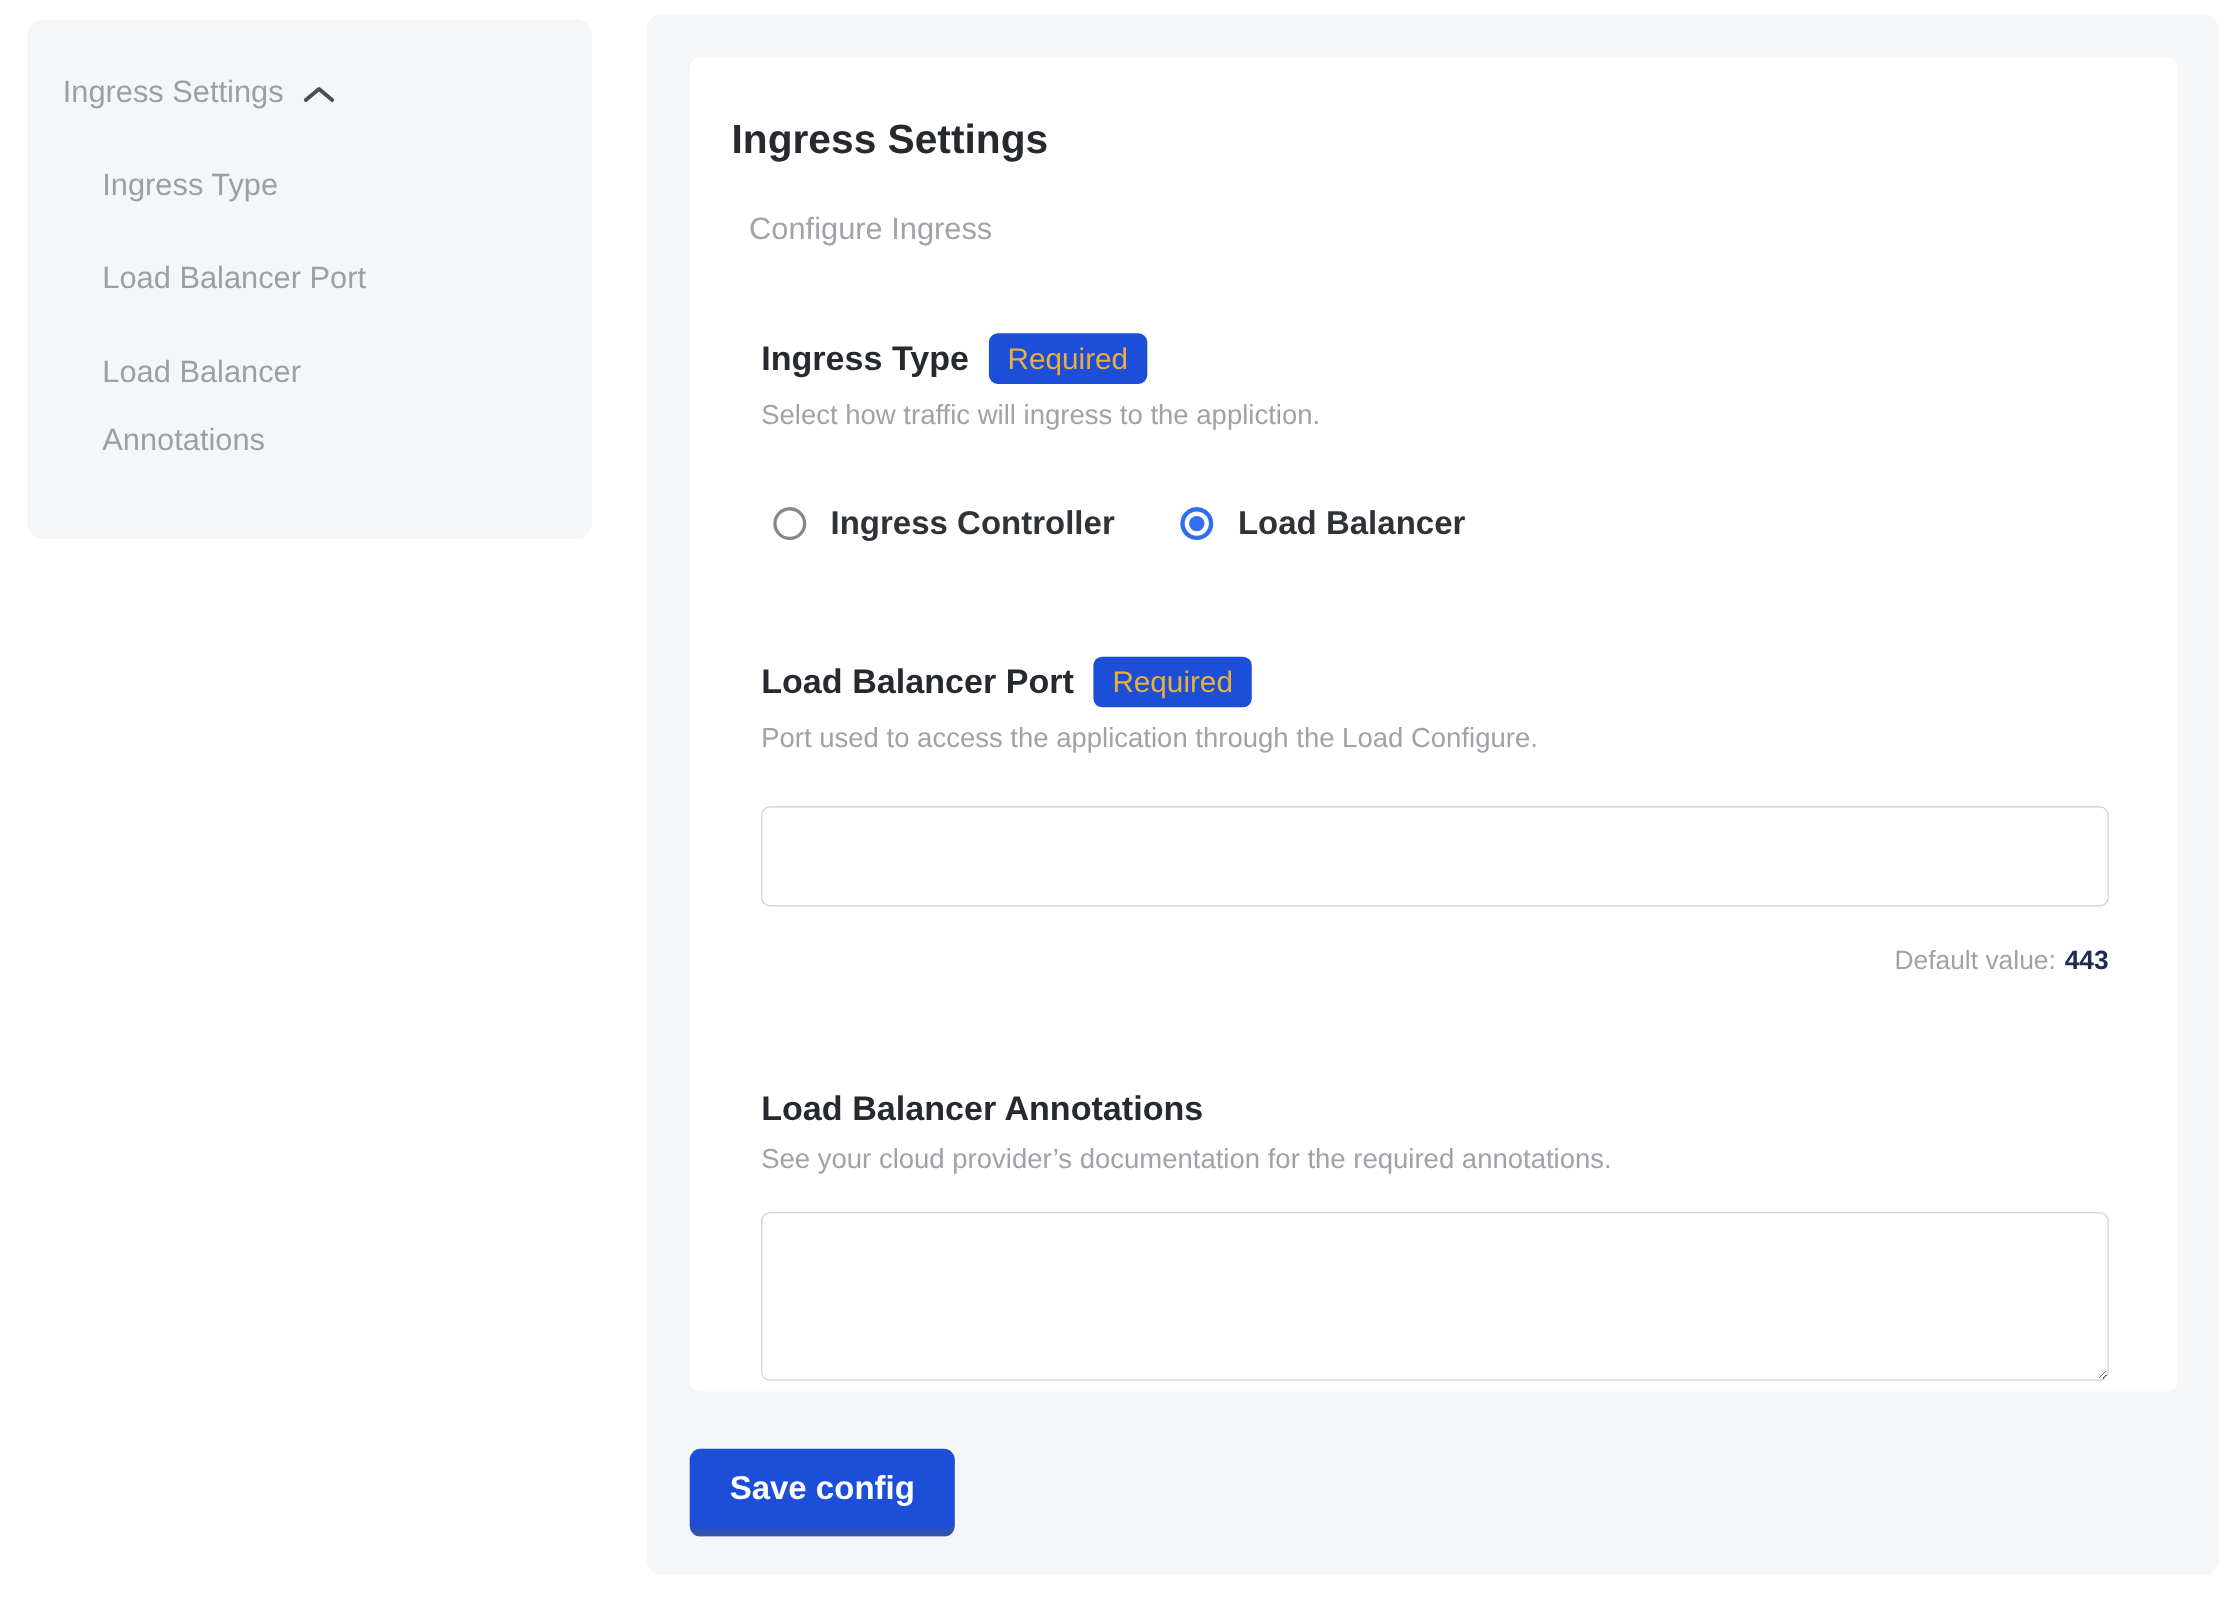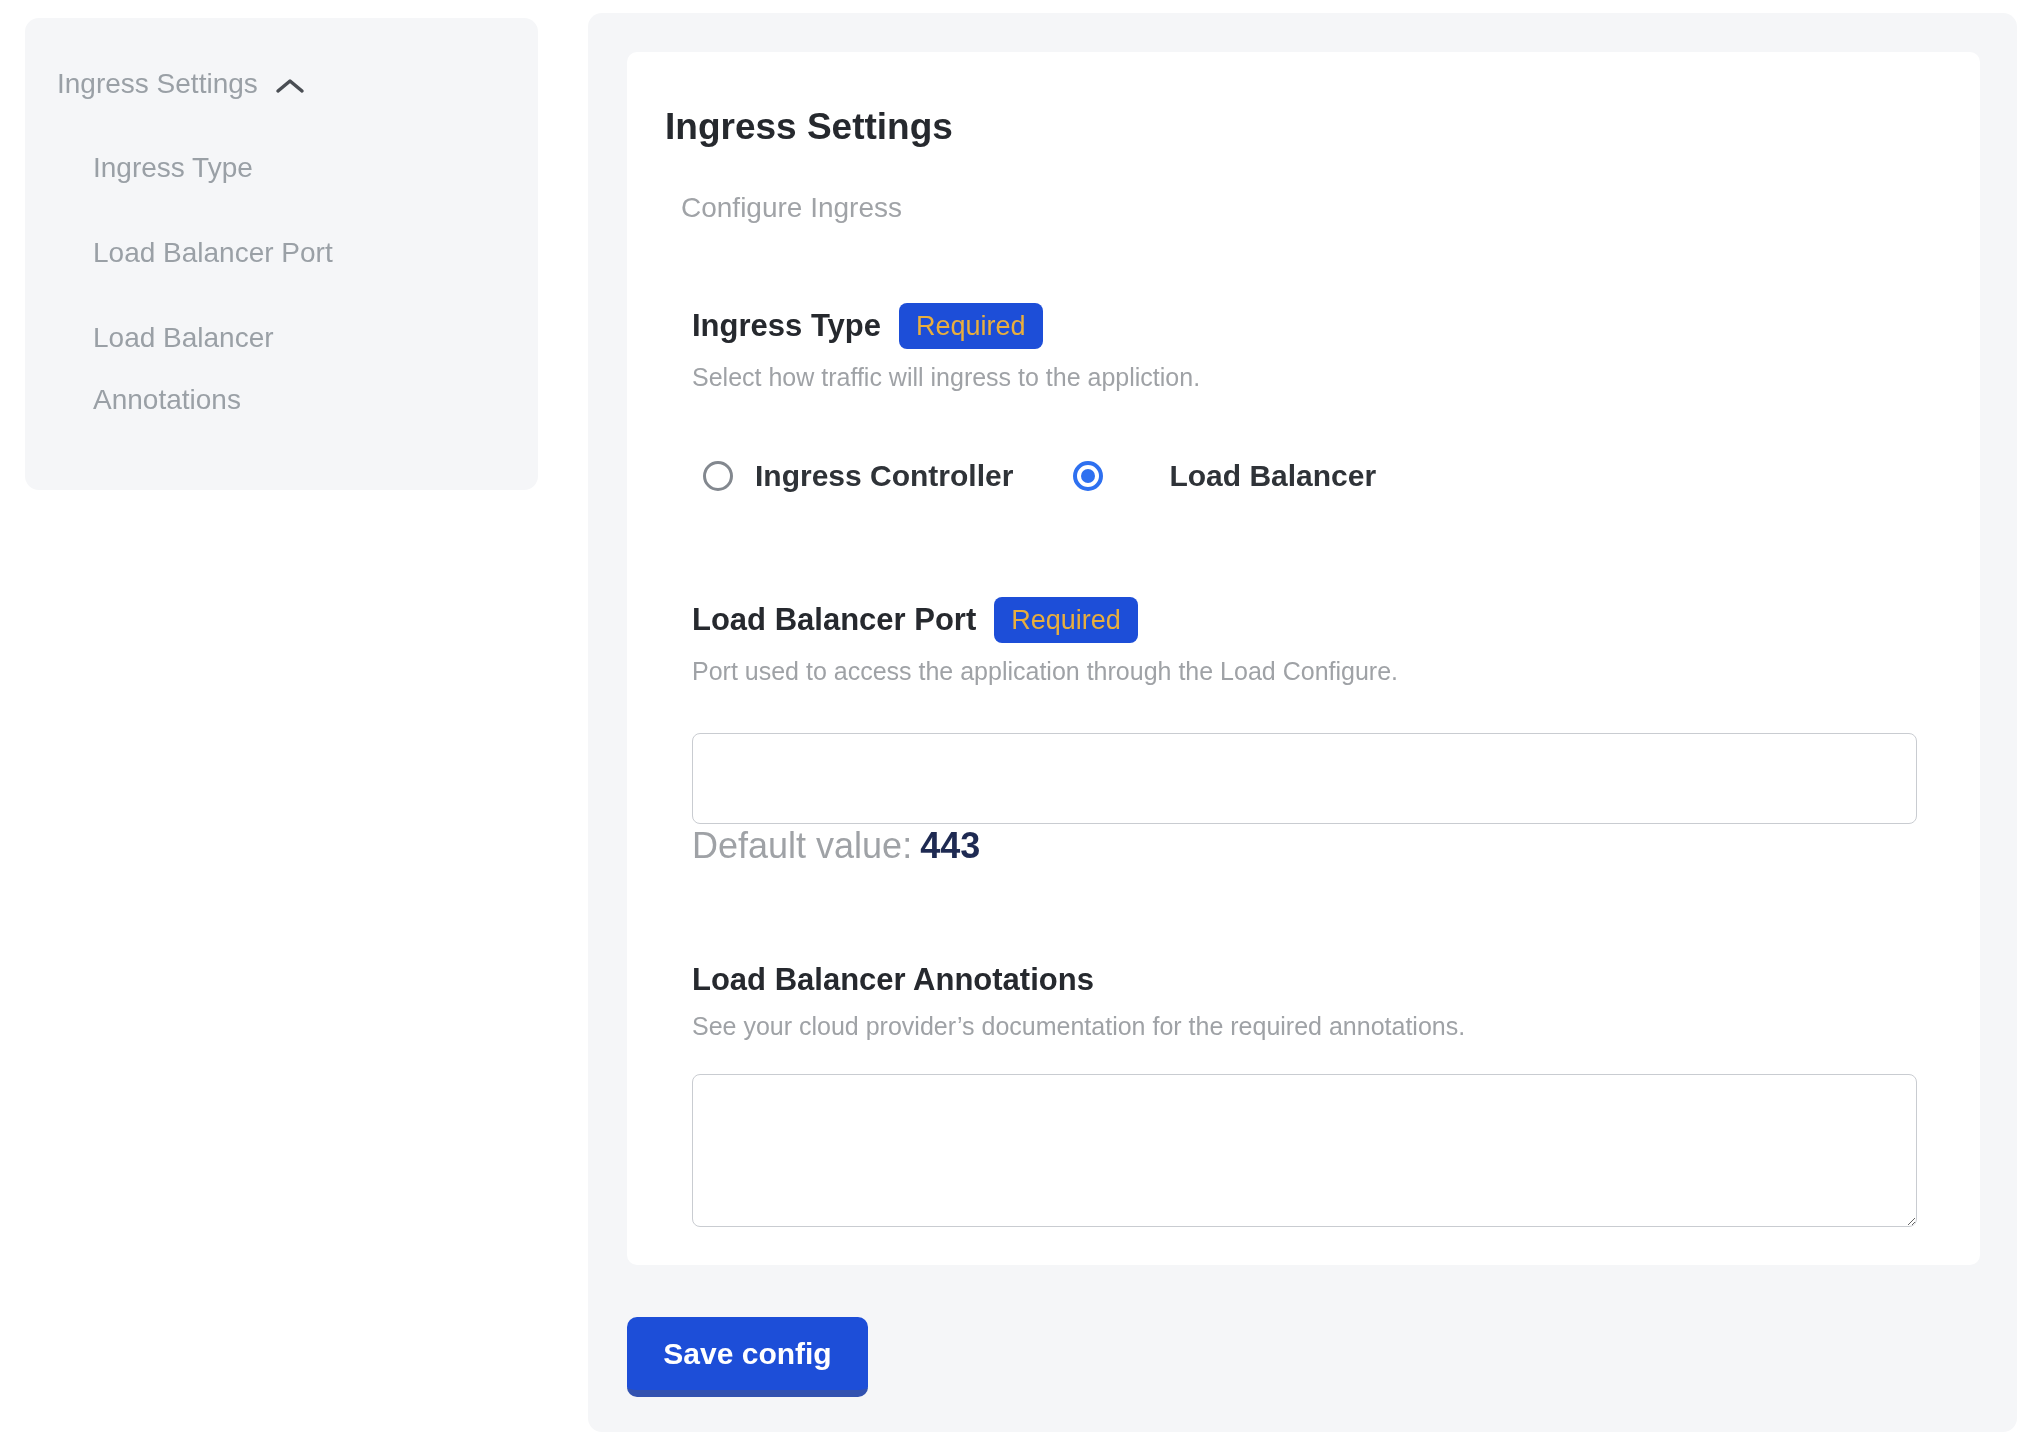--- a/index.html
+++ b/index.html
@@ -85,21 +85,21 @@
     font-size: 25px; color: #9fa2a6;
     line-height: 32px;
   }
 
   
   .radio-row {
     display: flex; align-items: flex-end;
     margin-top: 66px; margin-left: 11px;
   }
   .radio-option { display: flex; align-items: center; cursor: pointer; }
-  .radio-option + .radio-option { margin-left: 60px; gap: 44px; }
+  .radio-option + .radio-option { margin-left: 60px; }
   .radio {
     width: 30px; height: 30px; border-radius: 50%;
     background: #ffffff; flex: 0 0 auto;
   }
   .radio.unchecked { border: 3px solid #83888f; }
   .radio.checked {
     border: 4px solid #2e70f0;
     display: flex; align-items: center; justify-content: center;
   }
   .radio.checked::after {
@@ -118,22 +118,22 @@
     margin-top: 46px;
     width: 1225px; height: 91px;
     border: 1px solid #c9ccd1;
     border-radius: 8px;
     font-size: 28px; color: #26292e;
     padding: 0 20px;
     outline: none;
     background: #ffffff;
   }
   .default-line {
-    margin-top: 6px;
-    font-size: 36px; line-height: 32px;
+    margin-top: 34px;
+    font-size: 24px; line-height: 32px; text-align: right;
   }
   .default-label { color: #9fa2a6; }
   .default-value { color: #1e2a52; font-weight: 700; margin-left: 8px; }
 
   .section-annotations .field-label-row { margin-top: 100px; }
 
   .text-area {
     display: block;
     margin-top: 32px;
     width: 1225px; height: 153px;

